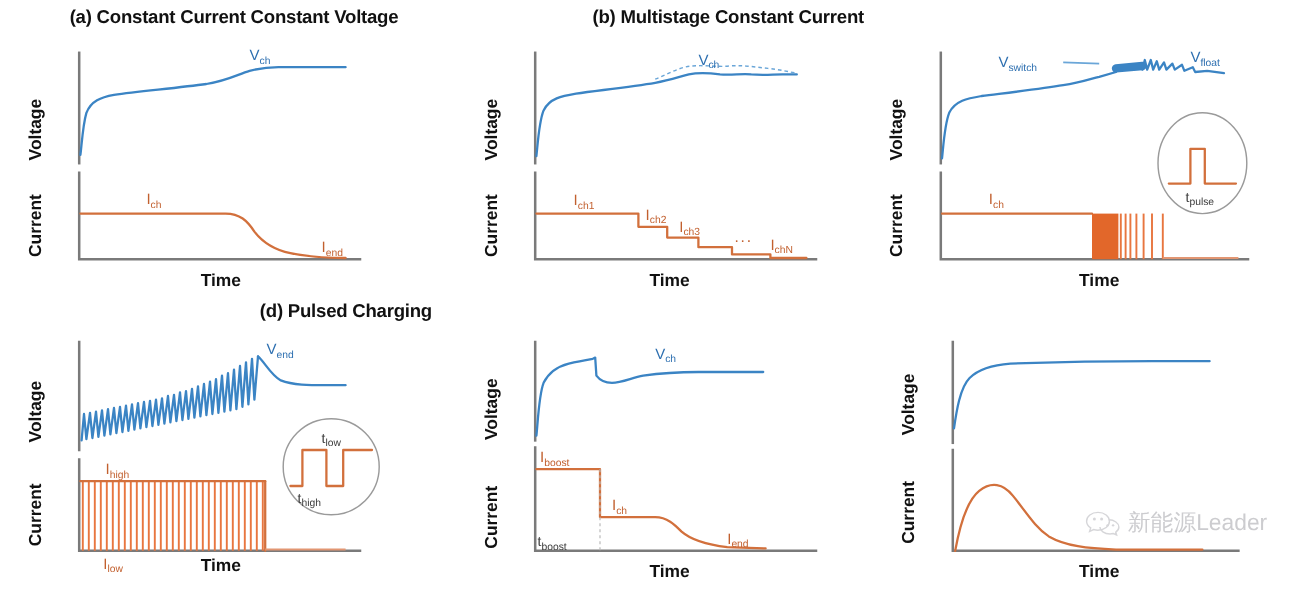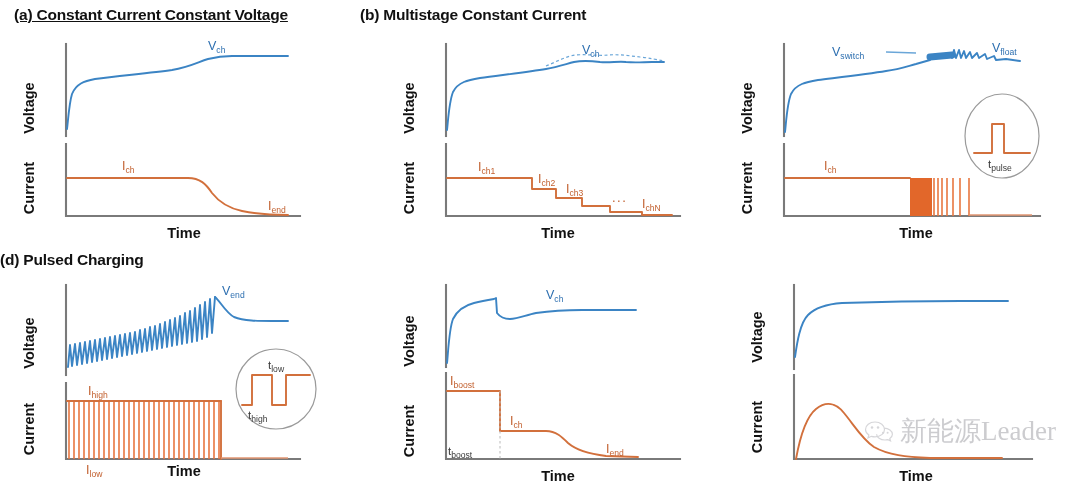--- a/index.html
+++ b/index.html
@@ -15,22 +15,22 @@
     grid-template-rows:245px 246px;
     position:relative;
   }
   .panel{position:relative;}
   .panel-title{
     position:absolute;top:6px;left:0;right:0;
     font-size:15.5px;font-weight:bold;
     letter-spacing:-0.2px;color:#111;
     white-space:nowrap;
   }
-  .title-left{left:14px;text-align:left;text-decoration:underline;}
-  .title-center{text-align:left;}
+  .title-left{left:30px;text-align:center;}
+  .title-center{text-align:right;}
   .plot-wrap{position:absolute;top:26px;left:0;width:360px;height:215px;}
   svg{display:block;overflow:visible;}
   .axis{stroke:#7a7a7a;stroke-width:2.1;fill:none;stroke-linecap:square;}
   .vcurve{stroke:#3b84c4;fill:none;stroke-width:1.9;stroke-linejoin:round;stroke-linecap:round;}
   .vcurve-thin{stroke:#6aa6d8;fill:none;stroke-width:1.3;}
   .vdash{stroke:#6aa6d8;fill:none;stroke-width:1.2;stroke-dasharray:3 2.5;}
   .icurve{stroke:#d2703c;fill:none;stroke-width:1.9;stroke-linejoin:round;stroke-linecap:round;}
   .icurve-light{stroke:#e29672;fill:none;stroke-width:1.7;}
   .pulse-solid{fill:#e2672a;stroke:none;}
   .pulse-bar{stroke:#e8763f;stroke-width:1.6;}
@@ -48,22 +48,22 @@
   .sub{font-size:8.6px;}
   .inset-ring{stroke:#9a9a9a;stroke-width:1.2;fill:#ffffff;}
   .dashline{stroke:#b9b9b9;stroke-width:1;stroke-dasharray:2.5 2.5;}
   .dots{font-size:13px;fill:#c2602f;letter-spacing:1.5px;}
   .watermark{
     position:absolute;right:24px;bottom:42px;
     display:flex;align-items:center;gap:6px;
     opacity:.72;pointer-events:none;
   }
   .wm-text{
-    font-size:27px;color:#b9b9bd;font-weight:500;
-    font-family:Liberation Serif, serif;
+    font-size:19px;color:#b9b9bd;font-weight:500;
+    font-family:Liberation Sans, sans-serif;
     white-space:nowrap;
   }
 </style>
 </head>
 <body>
 
 <div class="figure">
 
   <div class="panel">
     <div class="panel-title title-left">(a) Constant Current Constant Voltage</div>

